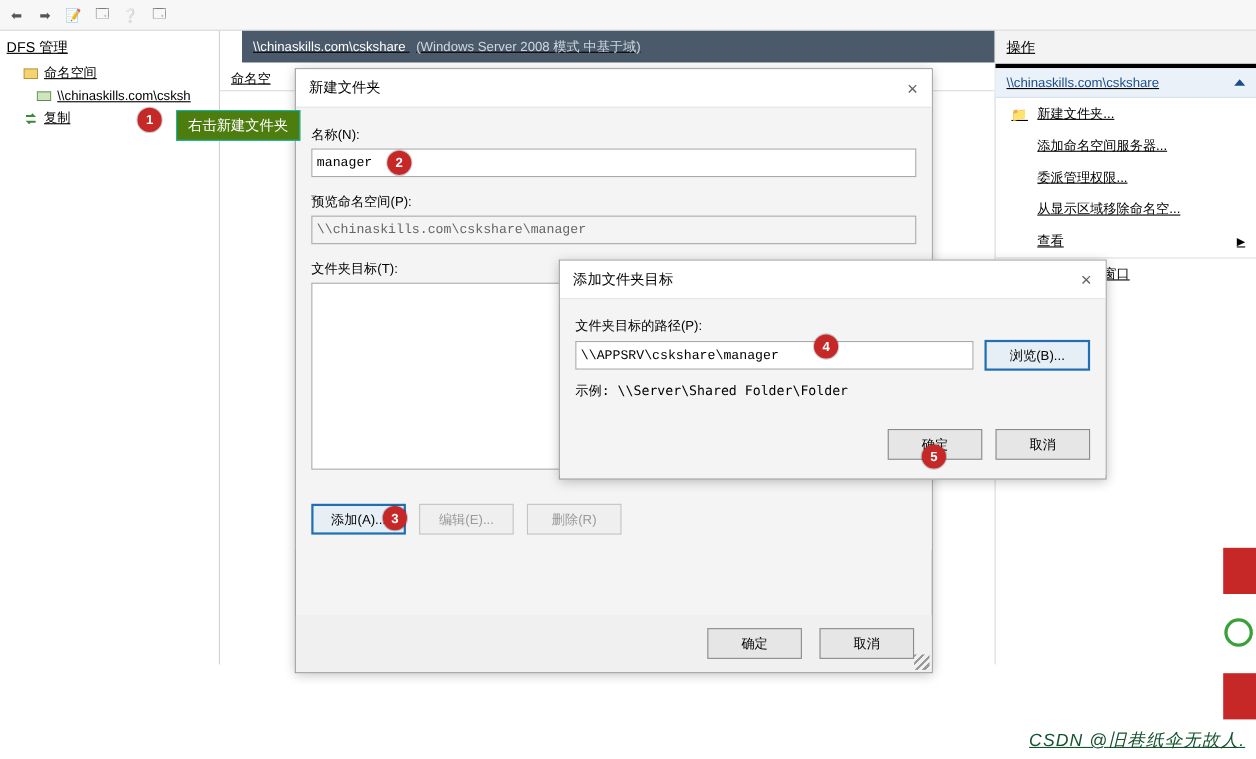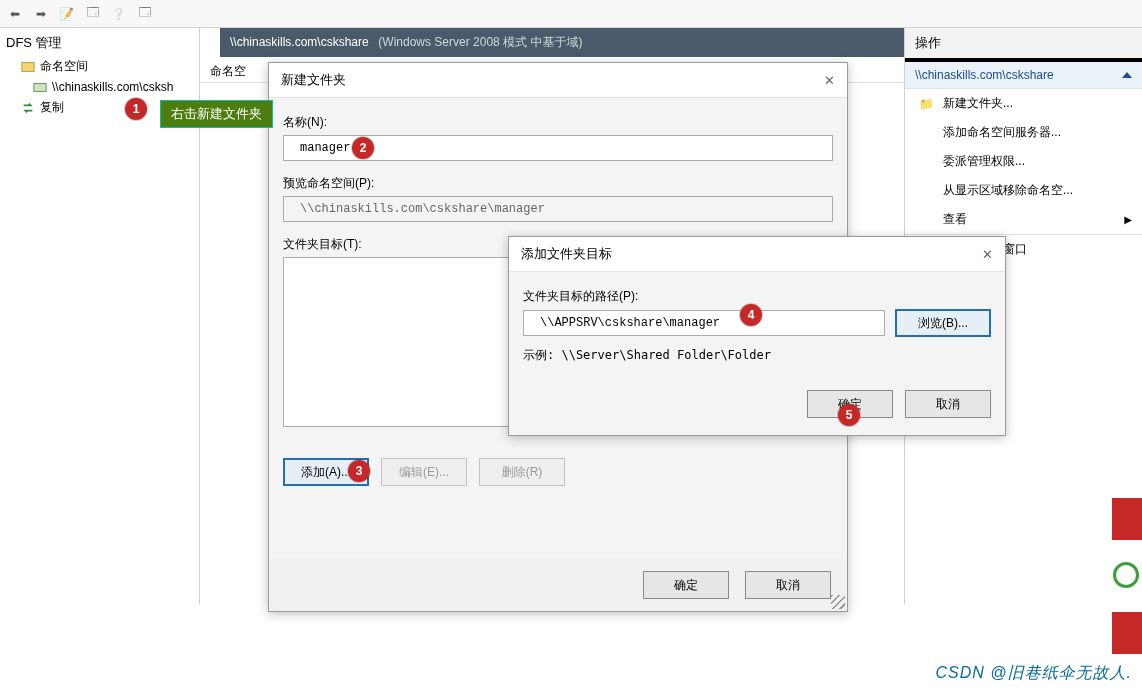--- a/index.html
+++ b/index.html
@@ -1,19 +1,19 @@
 <!DOCTYPE html>
 <html><head>
 <meta charset="utf-8">
 <style>
   * { box-sizing: border-box; font-family: "Microsoft YaHei", "Segoe UI", Tahoma, sans-serif; font-size: 12px; }
   body { margin:0; padding:0; width:1142px; height:690px; background:#fff; overflow:hidden; position:relative; color:#000;}
   .toolbar { height:28px; border-bottom:1px solid #d0d0d0; display:flex; align-items:center; gap:8px; padding:0 6px; background:#f7f7f7;}
   .toolbar .tb-icon { width:18px; height:18px; display:flex; align-items:center; justify-content:center; color:#555;}
-  .main { display:flex; height:576px;}
+  .main { display:flex; height:576px;text-decoration:underline;}
   .tree { width:200px; border-right:1px solid #d0d0d0; padding:6px 4px; position:relative; background:#fff;}
   .tree-title { font-size:13px; margin-bottom:4px; padding-left:2px;}
   .tree-item { display:flex; align-items:center; gap:4px; padding:2px 2px 2px 16px; cursor:default;}
   .tree-item.child { padding-left:28px; white-space:nowrap; overflow:hidden; text-overflow:clip;}
   .tree-icon { width:16px; height:16px; display:inline-flex; align-items:center; justify-content:center;}
   .tree-icon svg { width:14px; height:14px; }
   .center { flex:1; position:relative; background:#fff;}
   .center-title { background:#4a5a6a; color:#fff; padding:6px 10px; font-size:13px;margin-left:20px;}
   .center-title .sub { color:#cfd8df; font-size:12px; margin-left:6px;}
   .tab-strip { height:26px; background:#fff; padding:6px 10px 0 10px; border-bottom:1px solid #ddd; }
@@ -25,36 +25,36 @@
   .action-item .caret { margin-left:auto; font-size:10px;}
   .small-icon { width:16px; height:16px; display:inline-flex; align-items:center; justify-content:center;}
 
   
   .dialog { position:absolute; background:#f4f4f4; border:1px solid #9a9a9a; box-shadow:0 2px 10px rgba(0,0,0,.25); }
   .dlg-title { background:#fff; padding:8px 12px; display:flex; align-items:center; justify-content:space-between; border-bottom:1px solid #e2e2e2;}
   .dlg-title span { font-size:13px; }
   .close-x { font-size:16px; color:#666; cursor:default; }
   .dlg-body { padding:10px 14px 14px 14px; background:#f4f4f4; }
   .field-label { margin:6px 0 4px 0;}
-  .text-input { width:100%; height:26px; padding:2px 16px; border:1px solid #aaa; background:#fff; font-family:"SimSun","Courier New",monospace;}
+  .text-input { width:100%; height:26px; padding:2px 4px; border:1px solid #aaa; background:#fff; font-family:"SimSun","Courier New",monospace;}
   .text-input.readonly { color:#666; background:#f4f4f4;}
   .big-area { width:100%; height:170px; border:1px solid #aaa; background:#fff; resize:none;}
   .btn { min-width:86px; height:28px; border:1px solid #8a8a8a; background:#e6e6e6; padding:0 10px; cursor:default;}
   .btn.primary { border:2px solid #1f6fb2; background:#e6eef6;}
   .btn.disabled { color:#9a9a9a; border-color:#c4c4c4; background:#efefef;}
   .btn-row { display:flex; gap:12px; margin-top:28px;}
   .btn-row.right-align { justify-content:flex-end;}
   .dlg-footer { display:flex; justify-content:flex-end; gap:16px; padding:12px 16px; background:#f0f0f0;}
   .resize-grip { position:absolute; right:2px; bottom:2px; width:14px; height:14px; background:
      repeating-linear-gradient(135deg,#999 0 2px,transparent 2px 5px);}
 
   
   .marker { position:absolute; width:22px; height:22px; border-radius:50%; background:#c62828; color:#fff; font-weight:bold; font-size:12px; display:flex; align-items:center; justify-content:center; box-shadow:0 0 0 1px rgba(0,0,0,.2);}
   .tooltip { position:absolute; background:#4d7c0f; color:#fff; padding:4px 10px; font-size:13px; border:1px solid #14b8a6;}
-  .watermark { position:absolute; right:10px; bottom:6px; color:#0369a1; font-size:16px; font-style:italic; letter-spacing:1px;}
+  .watermark { position:absolute; right:10px; bottom:6px; color:#14532d; font-size:16px; font-style:italic; letter-spacing:1px;text-decoration:underline;}
   .red-tab { position:absolute; right:0; width:30px; height:42px; background:#c62828;}
   .green-circ { position:absolute; right:3px; width:26px; height:26px; border:3px solid #3aa03a; border-radius:50%;}
 </style>
 </head>
 <body>
 
 <div class="toolbar">
   <span class="tb-icon">⬅</span>
   <span class="tb-icon">➡</span>
   <span class="tb-icon">📝</span>

